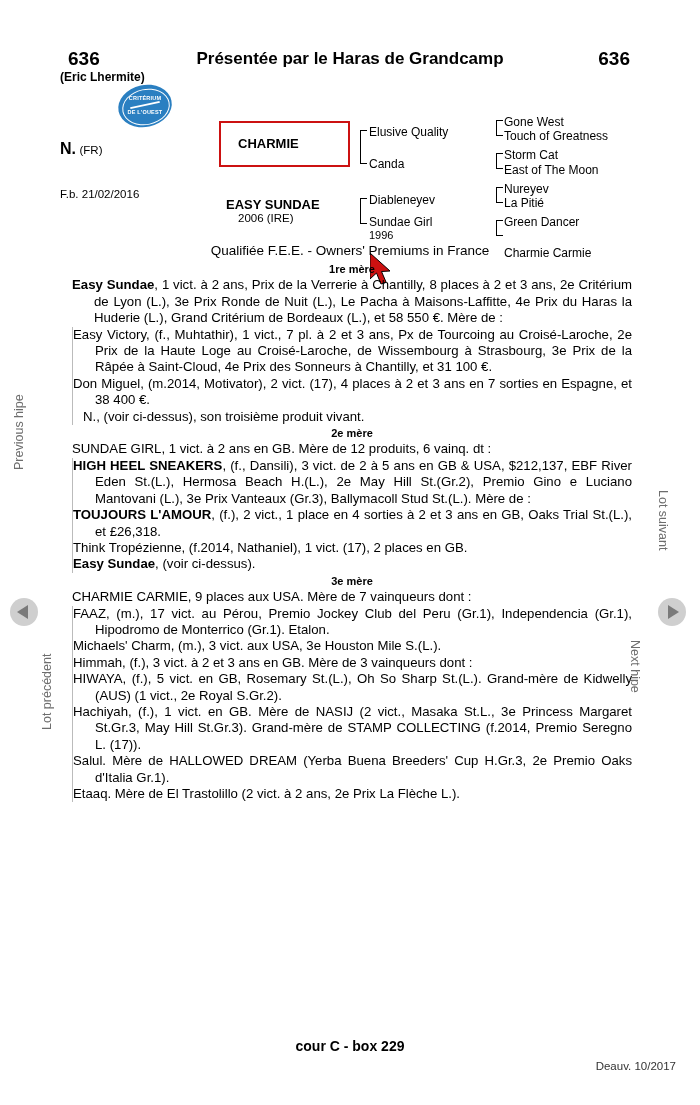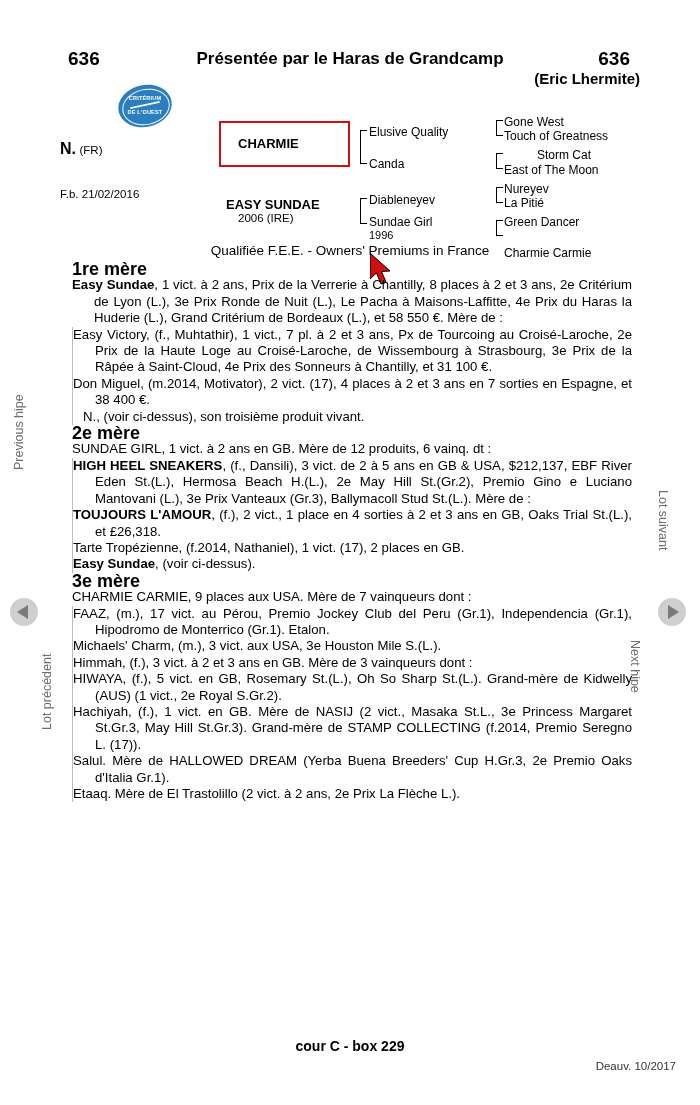--- a/index.html
+++ b/index.html
@@ -43,22 +43,22 @@
     width: 580px;
     text-align: center;
     font-size: 17px;
     font-weight: bold;
     line-height: 22px;
   }
   .header-sub {
     position: absolute;
     left: 0; top: 22px;
     width: 580px;
-    text-align: right;
-    font-size: 15px;
+    text-align: left;
+    font-size: 12px;
     font-weight: bold;
   }
 
   
   .logo {
     position: absolute;
     left: 118px; top: 85px;
     width: 54px; height: 42px;
   }
   .logo-ellipse {
@@ -146,21 +146,21 @@
 
   .g2-1 { position: absolute; left: 309px; top: 17px; font-size: 12px; }
   .g2-2 { position: absolute; left: 309px; top: 49px; font-size: 12px; }
   .g2-3 { position: absolute; left: 309px; top: 85px; font-size: 12px; }
   .g2-4 { position: absolute; left: 309px; top: 107px; font-size: 12px; }
   .g2-4y { position: absolute; left: 309px; top: 121px; font-size: 11px; }
 
   .g3 { position: absolute; font-size: 12px; }
   .g3-1 { left: 444px; top: 7px; }
   .g3-2 { left: 444px; top: 21px; }
-  .g3-3 { left: 444px; top: 40px; margin-left: 33px; }
+  .g3-3 { left: 444px; top: 40px; }
   .g3-4 { left: 444px; top: 55px; }
   .g3-5 { left: 444px; top: 74px; }
   .g3-6 { left: 444px; top: 88px; }
   .g3-7 { left: 444px; top: 107px; }
   .g3-8 { left: 444px; top: 138px; }
 
   .brk {
     position: absolute;
     border-left: 1px solid #000;
     border-top: 1px solid #000;
@@ -199,22 +199,23 @@
     line-height: 16.4px;
   }
   .body p { margin: 0; }
   .intro {
     font-weight: bold;
     font-size: 14px;
     line-height: 17px;
   }
   .gen-head {
     font-weight: bold;
-    font-size: 18px;
+    font-size: 11px;
     margin-top: 1px;
+    text-align: center;
   }
   .lvl1 { margin-left: 0px; }
   .lvl2 { margin-left: 12px; border-left: 1px solid #bbb; padding-left: 10px; }
   .lvl3 { margin-left: 24px; border-left: 1px solid #bbb; padding-left: 10px; }
   .just { text-align: justify; }
   .hang { padding-left: 22px; text-indent: -22px; }
   b { font-weight: bold; }
 
   
   .rail {
@@ -357,21 +358,21 @@
 
     <p class="just lvl2 hang">Easy Victory, (f., Muhtathir), 1 vict., 7 pl. à 2 et 3 ans, Px de Tourcoing au Croisé-Laroche, 2e Prix de la Haute Loge au Croisé-Laroche, de Wissembourg à Strasbourg, 3e Prix de la Râpée à Saint-Cloud, 4e Prix des Sonneurs à Chantilly, et 31 100 €.</p>
     <p class="just lvl2 hang">Don Miguel, (m.2014, Motivator), 2 vict. (17), 4 places à 2 et 3 ans en 7 sorties en Espagne, et 38 400 €.</p>
     <p class="just lvl2">N., (voir ci-dessus), son troisième produit vivant.</p>
 
     <p class="gen-head">2e mère</p>
     <p class="just">SUNDAE GIRL, 1 vict. à 2 ans en GB. Mère de 12 produits, 6 vainq. dt :</p>
 
     <p class="just lvl2 hang"><b>HIGH HEEL SNEAKERS</b><span>, (f., Dansili), 3 vict. de 2 à 5 ans en GB &amp; USA, $212,137, EBF River Eden St.(L.), Hermosa Beach H.(L.), 2e May Hill St.(Gr.2), Premio Gino e Luciano Mantovani (L.), 3e Prix Vanteaux (Gr.3), Ballymacoll Stud St.(L.). Mère de :</span></p>
     <p class="just lvl3 hang"><b>TOUJOURS L'AMOUR</b><span>, (f.), 2 vict., 1 place en 4 sorties à 2 et 3 ans en GB, Oaks Trial St.(L.), et £26,318.</span></p>
-    <p class="just lvl2 hang"><span>Tarte Tropézienne</span><span>, (f.2014, Nathaniel), 1 vict. (17), 2 places en GB.</span></p>
+    <p class="just lvl2 hang"><span>Think Tropézienne</span><span>, (f.2014, Nathaniel), 1 vict. (17), 2 places en GB.</span></p>
     <p class="just lvl2 hang"><b>Easy Sundae</b><span>, (voir ci-dessus).</span></p>
 
     <p class="gen-head">3e mère</p>
     <p class="just">CHARMIE CARMIE, 9 places aux USA. Mère de 7 vainqueurs dont :</p>
 
     <p class="just lvl2 hang">FAAZ, (m.), 17 vict. au Pérou, Premio Jockey Club del Peru (Gr.1), Independencia (Gr.1), Hipodromo de Monterrico (Gr.1). Etalon.</p>
     <p class="just lvl2 hang">Michaels' Charm, (m.), 3 vict. aux USA, 3e Houston Mile S.(L.).</p>
     <p class="just lvl2 hang">Himmah, (f.), 3 vict. à 2 et 3 ans en GB. Mère de 3 vainqueurs dont :</p>
     <p class="just lvl3 hang">HIWAYA, (f.), 5 vict. en GB, Rosemary St.(L.), Oh So Sharp St.(L.). Grand-mère de Kidwelly (AUS) (1 vict., 2e Royal S.Gr.2).</p>
     <p class="just lvl3 hang">Hachiyah, (f.), 1 vict. en GB. Mère de NASIJ (2 vict., Masaka St.L., 3e Princess Margaret St.Gr.3, May Hill St.Gr.3). Grand-mère de STAMP COLLECTING (f.2014, Premio Seregno L. (17)).</p>

